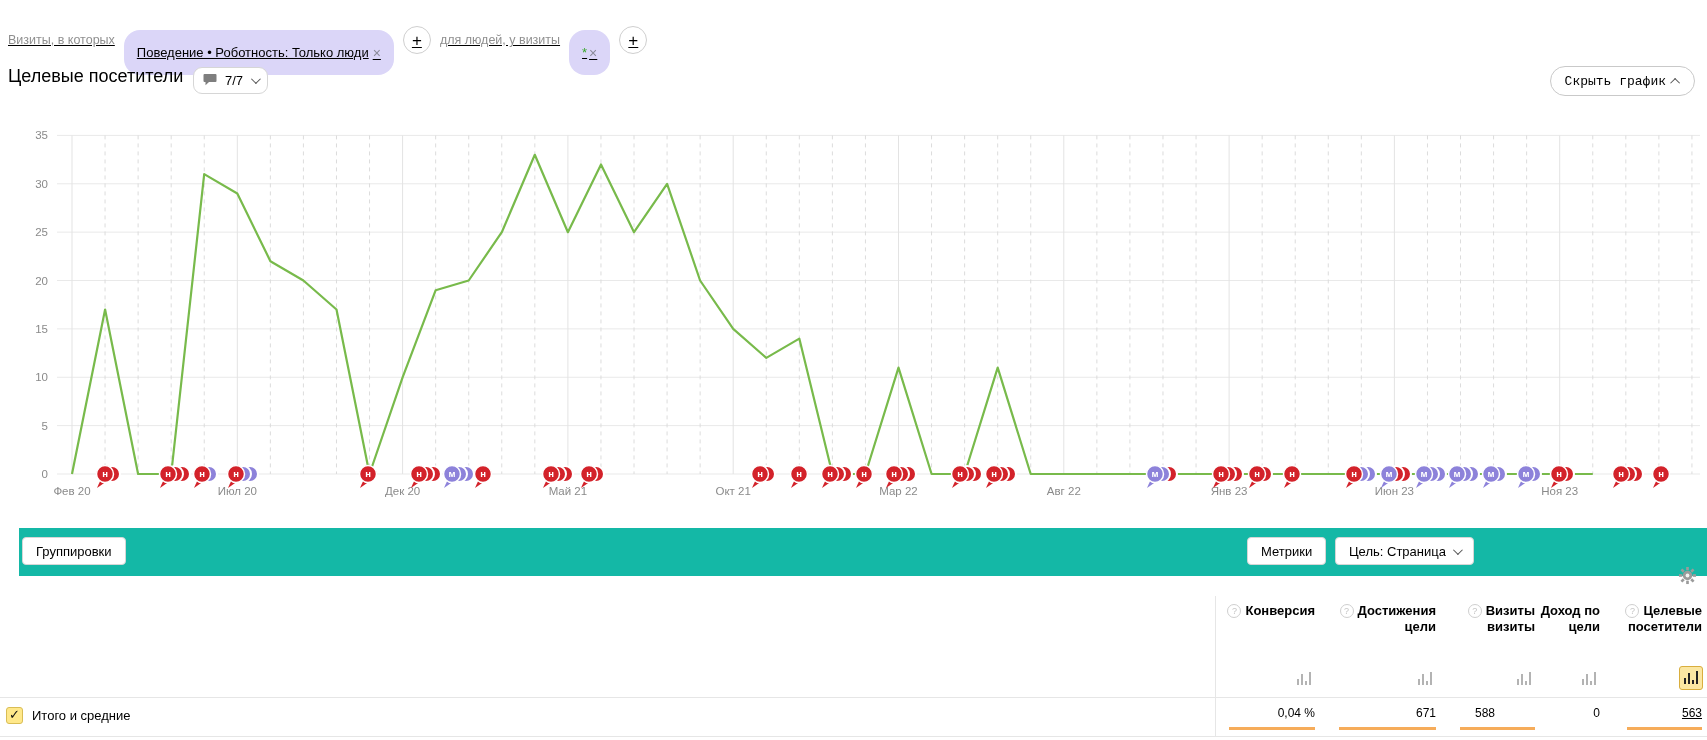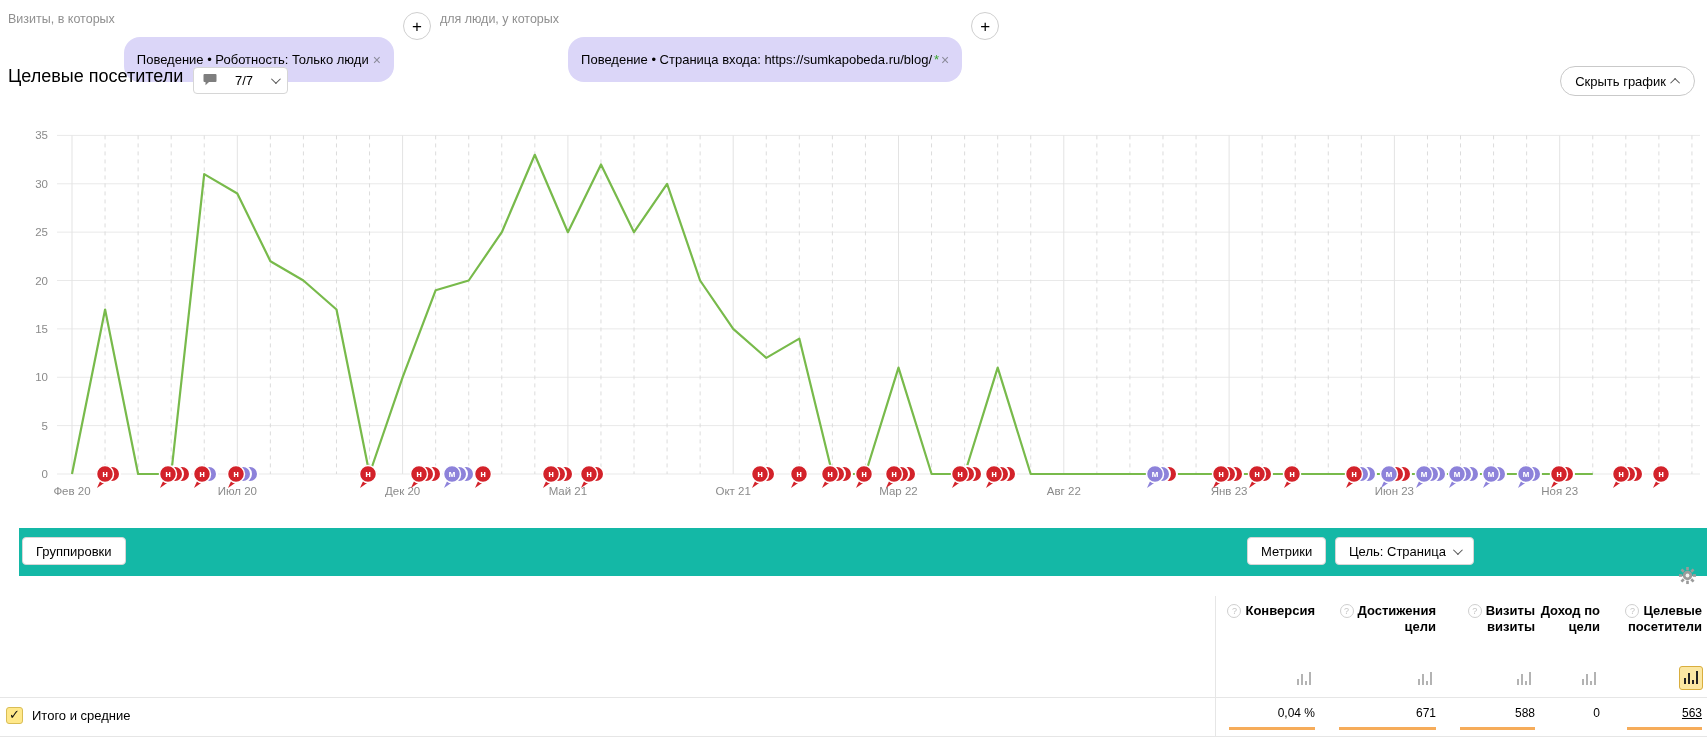--- a/index.html
+++ b/index.html
@@ -1,32 +1,32 @@
 <!DOCTYPE html>
 <html><head>
 <meta charset="utf-8">
 <style>
   html,body{margin:0;padding:0;background:#fff;}
   body{width:1707px;height:740px;position:relative;overflow:hidden;
        font-family:"Liberation Sans","DejaVu Sans",sans-serif;color:#000;}
   
-  .filter-bar{position:absolute;top:12px;left:8px;display:flex;align-items:flex-start;gap:9px;height:32px;}
+  .filter-bar{position:absolute;top:24px;left:8px;display:flex;align-items:center;gap:9px;height:32px;text-decoration:underline;}
   .filter-label{font-size:12.5px;color:#8f8f8f;white-space:nowrap;}
   .chip{display:flex;align-items:center;gap:2px;background:#dbd6f8;border-radius:16px;
         padding:8px 13px;height:29px;font-size:13px;white-space:nowrap;cursor:pointer;margin-top:25px;}
   .chip .green{color:#3ba82e;}
   .chip-x{color:#8b8b9a;font-size:14px;cursor:pointer;}
   .plus-btn{width:28px;height:28px;border-radius:50%;background:#fff;border:1px solid #cfcfcf;
         font-size:17px;line-height:25px;text-align:center;cursor:pointer;color:#000;padding:0;}
   
   .page-title{position:absolute;top:66px;left:8px;font-size:18px;color:#000;}
-  .comments-dd{position:absolute;top:67px;left:193px;height:25px;border:1px solid #d6d6d6;border-radius:4px;
-        display:flex;align-items:center;gap:18px;padding:0 9px;font-size:13px;cursor:pointer;background:#fff;}
+  .comments-dd{position:absolute;top:67px;left:193px;height:25px;border:1px solid #d6d6d6;border-radius:9px;
+        display:flex;align-items:center;gap:8px;padding:0 9px;font-size:13px;cursor:pointer;background:#fff;}
   .hide-chart{position:absolute;top:66px;right:12px;height:28px;border:1px solid #c9c9c9;border-radius:15px;
-        display:flex;align-items:center;gap:7px;padding:0 14px;font-size:13px;cursor:pointer;background:#fff;}
+        display:flex;align-items:center;gap:7px;padding:0 14px;font-size:13px;cursor:pointer;background:#fff;font-family:Liberation Mono, monospace;}
   .chev{display:inline-block;width:6px;height:6px;border-right:1.4px solid #555;border-bottom:1.4px solid #555;}
   .chev.down{transform:rotate(45deg) translateY(-2px);}
   .chev.up{transform:rotate(-135deg) translateY(-2px);}
   
   #chart-svg{position:absolute;top:0;left:0;}
   
   .band{position:absolute;top:528px;left:0;width:1707px;height:48px;background:#14b8a6;margin-left:19px;}
   .tool-btn{position:absolute;top:9px;height:28px;border:1px solid #d6d6d6;border-radius:4px;background:#fff;
         font-size:13px;display:flex;align-items:center;gap:7px;padding:0 13px;cursor:pointer;}
   
@@ -52,23 +52,22 @@
 <body>
 
 <div class="filter-bar">
   <span class="filter-label">Визиты, в которых</span>
   <span class="chip">
     <span>Поведение • Роботность: Только люди</span>
       <span class="green"></span>
     <span class="chip-x">×</span>
   </span>
   <button class="plus-btn">+</button>
-  <span class="filter-label">для люди, у которых</span>
+  <span class="filter-label">для людей, у визиты</span>
   <span class="chip">
-    <span>Поведение • Страница входа: https://sumkapobeda.ru/blog/</span>
       <span class="green">*</span>
     <span class="chip-x">×</span>
   </span>
   <button class="plus-btn">+</button>
 </div>
 
 <div class="page-title">Целевые посетители</div>
 <div class="comments-dd">
   <span>
     <svg width="14" height="13" viewBox="0 0 14 13">
@@ -400,21 +399,21 @@
     </div>
     <div class="total-value" style="right:271px;width:120px;">671</div>
     <div class="tv-underline" style="right:271px;width:97px;"></div>
     <div class="col-header" style="right:172px;width:100px;"><span class="help-q">?</span><span>Визиты визиты</span></div>
     <div class="hist-icon" style="right:171px;">
       <i style="height:6px"></i>
       <i style="height:11px"></i>
       <i style="height:4px"></i>
       <i style="height:13px"></i>
     </div>
-    <div class="total-value" style="right:172px;width:100px;">588</div>
+    <div class="total-value" style="right:172px;width:100px;text-align:center;">588</div>
     <div class="tv-underline" style="right:172px;width:75px;"></div>
     <div class="col-header" style="right:107px;width:62px;"><span>Доход по цели</span></div>
     <div class="hist-icon" style="right:106px;">
       <i style="height:6px"></i>
       <i style="height:11px"></i>
       <i style="height:4px"></i>
       <i style="height:13px"></i>
     </div>
     <div class="total-value" style="right:107px;width:62px;">0</div>
     <div class="col-header" style="right:5px;width:105px;"><span class="help-q">?</span><span>Целевые посетители</span></div>

